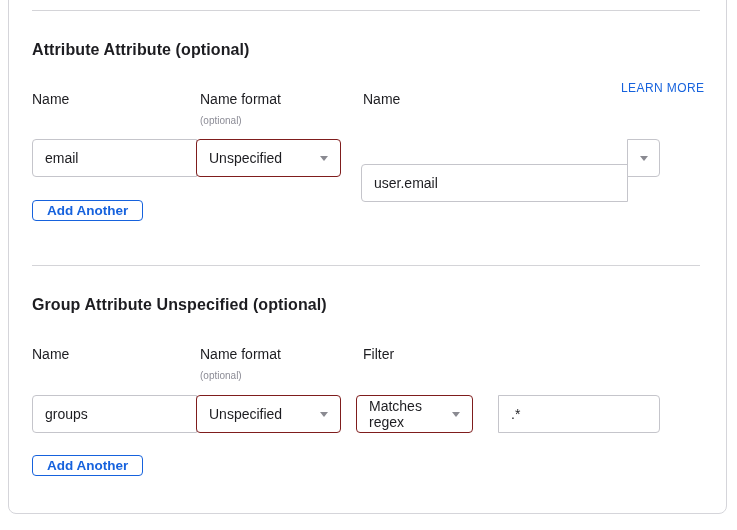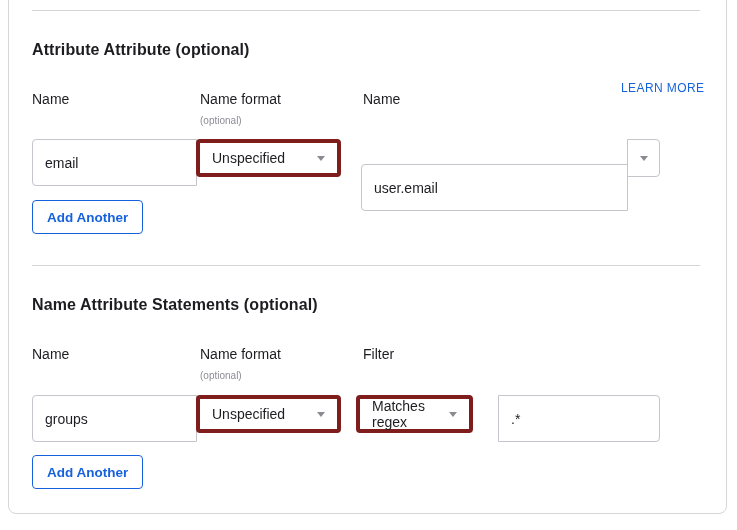--- a/index.html
+++ b/index.html
@@ -37,35 +37,35 @@
     cursor: pointer;
     margin-top: 38px;
   }
   .col-label {
     font-size: 14px; font-weight: normal; color: #1d1d21;
   }
   .col-hint {
     font-size: 10px; color: #8c8c96;
   }
   .text-input {
-    height: 47px;
+    height: 38px;
     border: 1px solid #c5c5cb;
     border-radius: 4px;
     background: #fff;
     font-family: inherit;
     font-size: 14px;
     color: #1d1d21;
     padding: 0 12px;
     outline: none;
   }
   .join-left  { border-top-right-radius: 0; border-bottom-right-radius: 0; }
   .join-right { border-top-left-radius: 0; border-bottom-left-radius: 0; }
   .select-box {
     height: 38px;
-    border: 4px solid #7f1d1d;
+    border: 1px solid #7f1d1d;
     border-radius: 4px;
     background: #fff;
     display: flex;
     align-items: center;
     justify-content: space-between;
     padding: 0 12px;
     font-size: 14px;
     color: #1d1d21;
     cursor: pointer;
   }
@@ -81,21 +81,21 @@
     border: 1px solid #c5c5cb;
     border-radius: 0 4px 4px 0;
     background: #fff;
     display: flex;
     align-items: center;
     justify-content: center;
     cursor: pointer;
   }
   .add-btn {
     left: 32px;
-    height: 34px;
+    height: 21px;
     padding: 0 14px;
     background: #fff;
     border: 1px solid #1662dd;
     border-radius: 4px;
     color: #1662dd;
     font-family: inherit;
     font-size: 13.5px;
     font-weight: bold;
     cursor: pointer;
   }
@@ -125,21 +125,21 @@
 
 <input class="abs text-input join-left" style="left: 361px; top: 139px; width: 267px; margin-top: 25px;" value="user.email">
 <div class="abs combo-arrow" style="left:627px;top:139px;width:33px">
   <span class="caret"></span>
 </div>
 
 <button class="abs add-btn" style="top:200px">Add Another</button>
 
 <div class="abs divider" style="top:265px"></div>
 
-<div class="abs section-title" style="top:296px">Name Attribute Statements (optional)</div>
+<div class="abs section-title" style="top:296px">Group Attribute Unspecified (optional)</div>
 
 <div class="abs col-label" style="left:32px;top:346px">Name</div>
 <div class="abs col-label" style="left:200px;top:346px">Name format</div>
 <div class="abs col-label" style="left:363px;top:346px">Filter</div>
 <div class="abs col-hint" style="left:200px;top:370px">(optional)</div>
 
 <input class="abs text-input join-left" style="left: 32px; top: 395px; width: 165px;" value="groups">
 
 <div class="abs select-box join-right" style="left:196px;top:395px;width:145px">
   <span>Unspecified</span>

